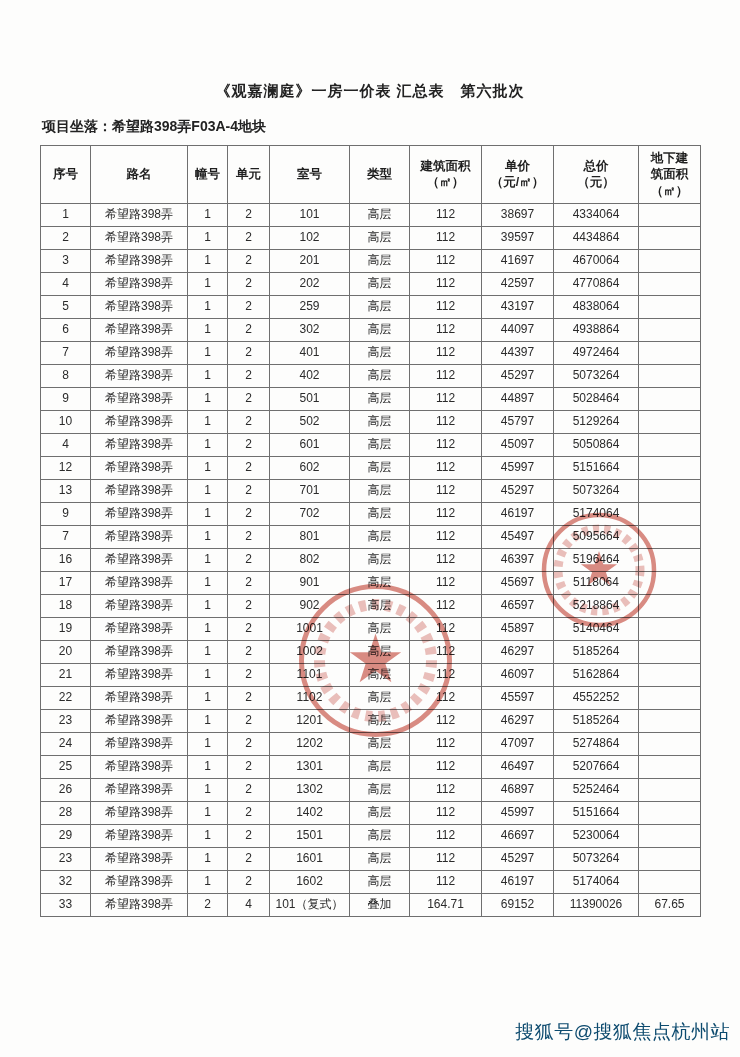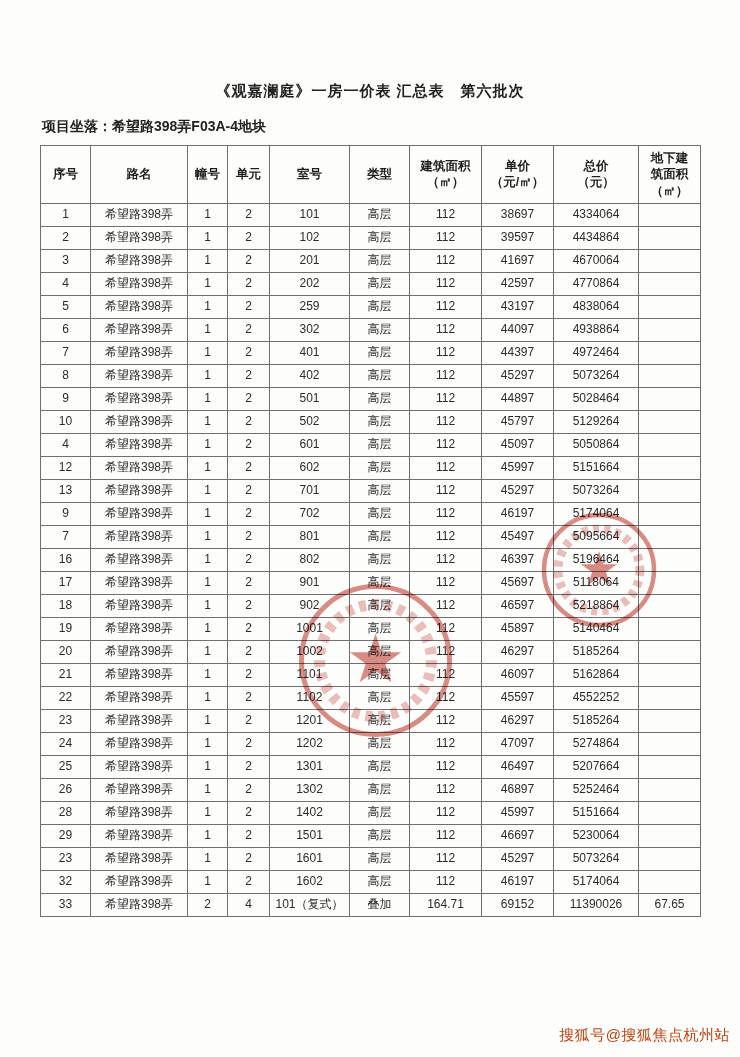--- a/index.html
+++ b/index.html
@@ -66,23 +66,23 @@
     position: absolute;
     pointer-events: none;
     opacity: 0.58;
     mix-blend-mode: multiply;
   }
   .stamp-large { left: 297px; top: 582px; }
   .stamp-small { left: 540px; top: 511px; }
   .watermark {
     position: absolute;
     right: 10px; bottom: 12px;
-    font-size: 15px;
+    font-size: 19px;
     font-weight: 500;
-    color: #c2410c;
+    color: #0c4a6e;
     letter-spacing: 0.5px;
   }
 </style>
 </head>
 <body>
 
 <div class="page">
 
   <div class="doc-title">《观嘉澜庭》一房一价表 汇总表　第六批次</div>
 

